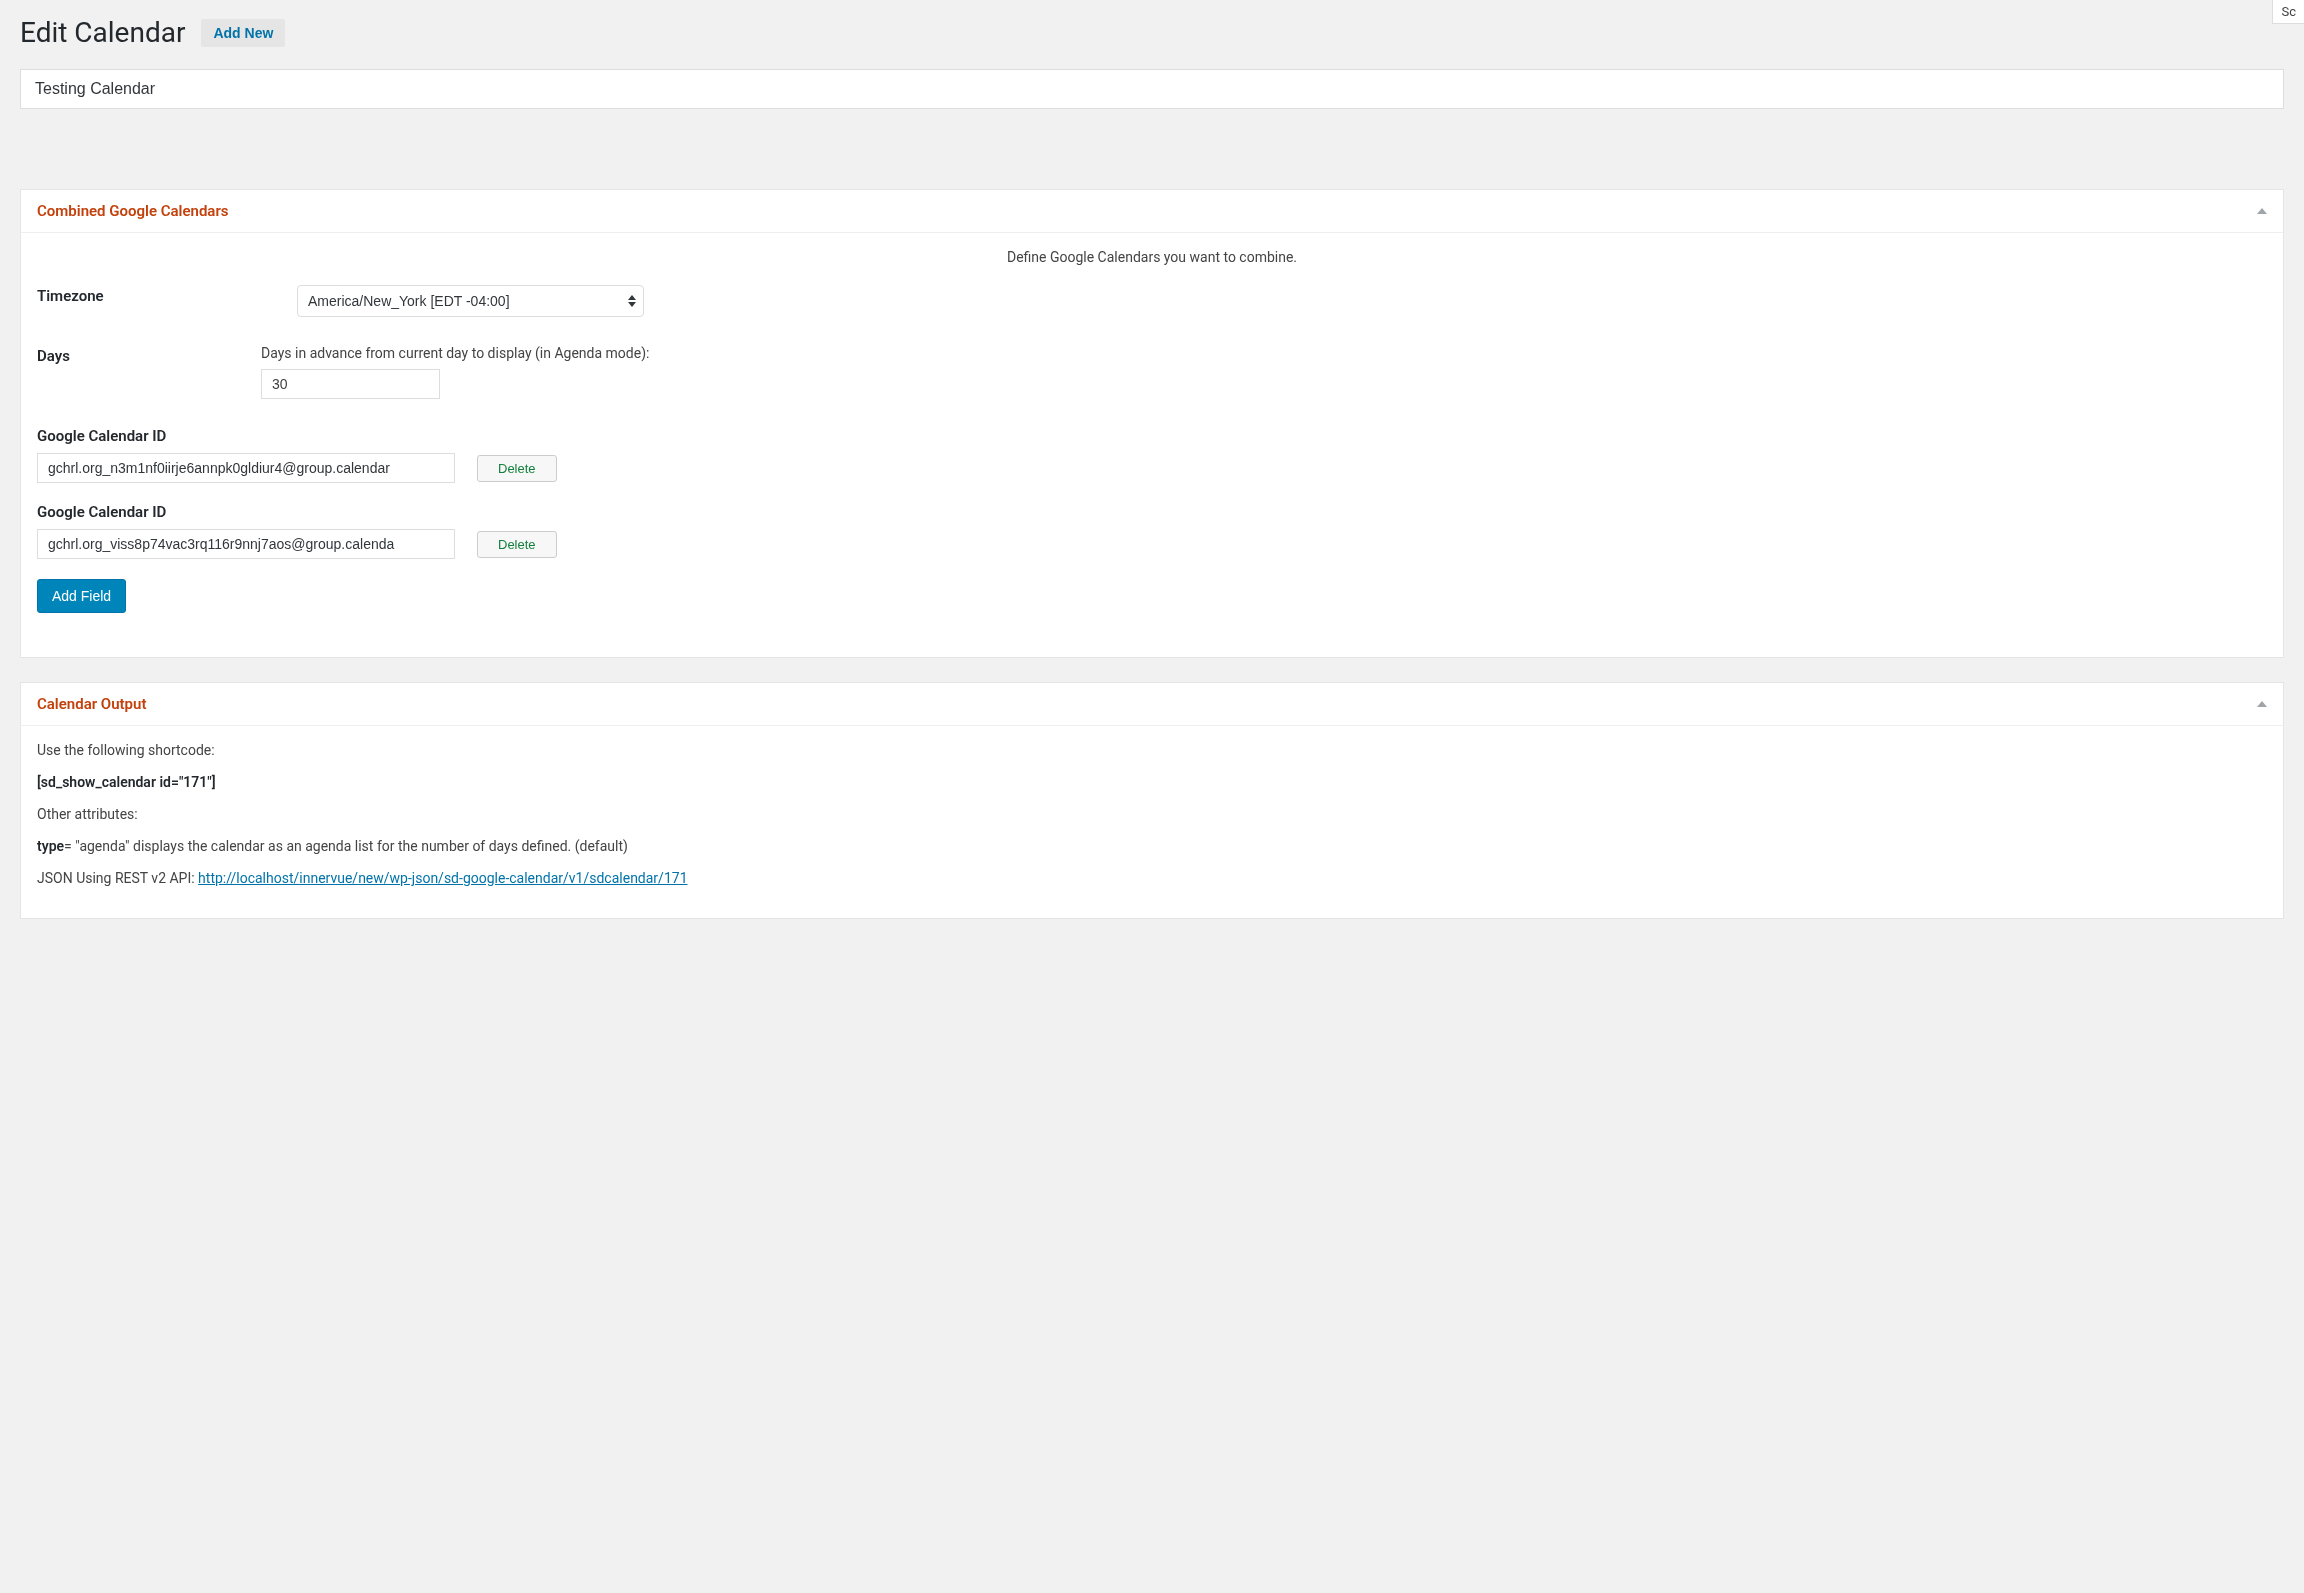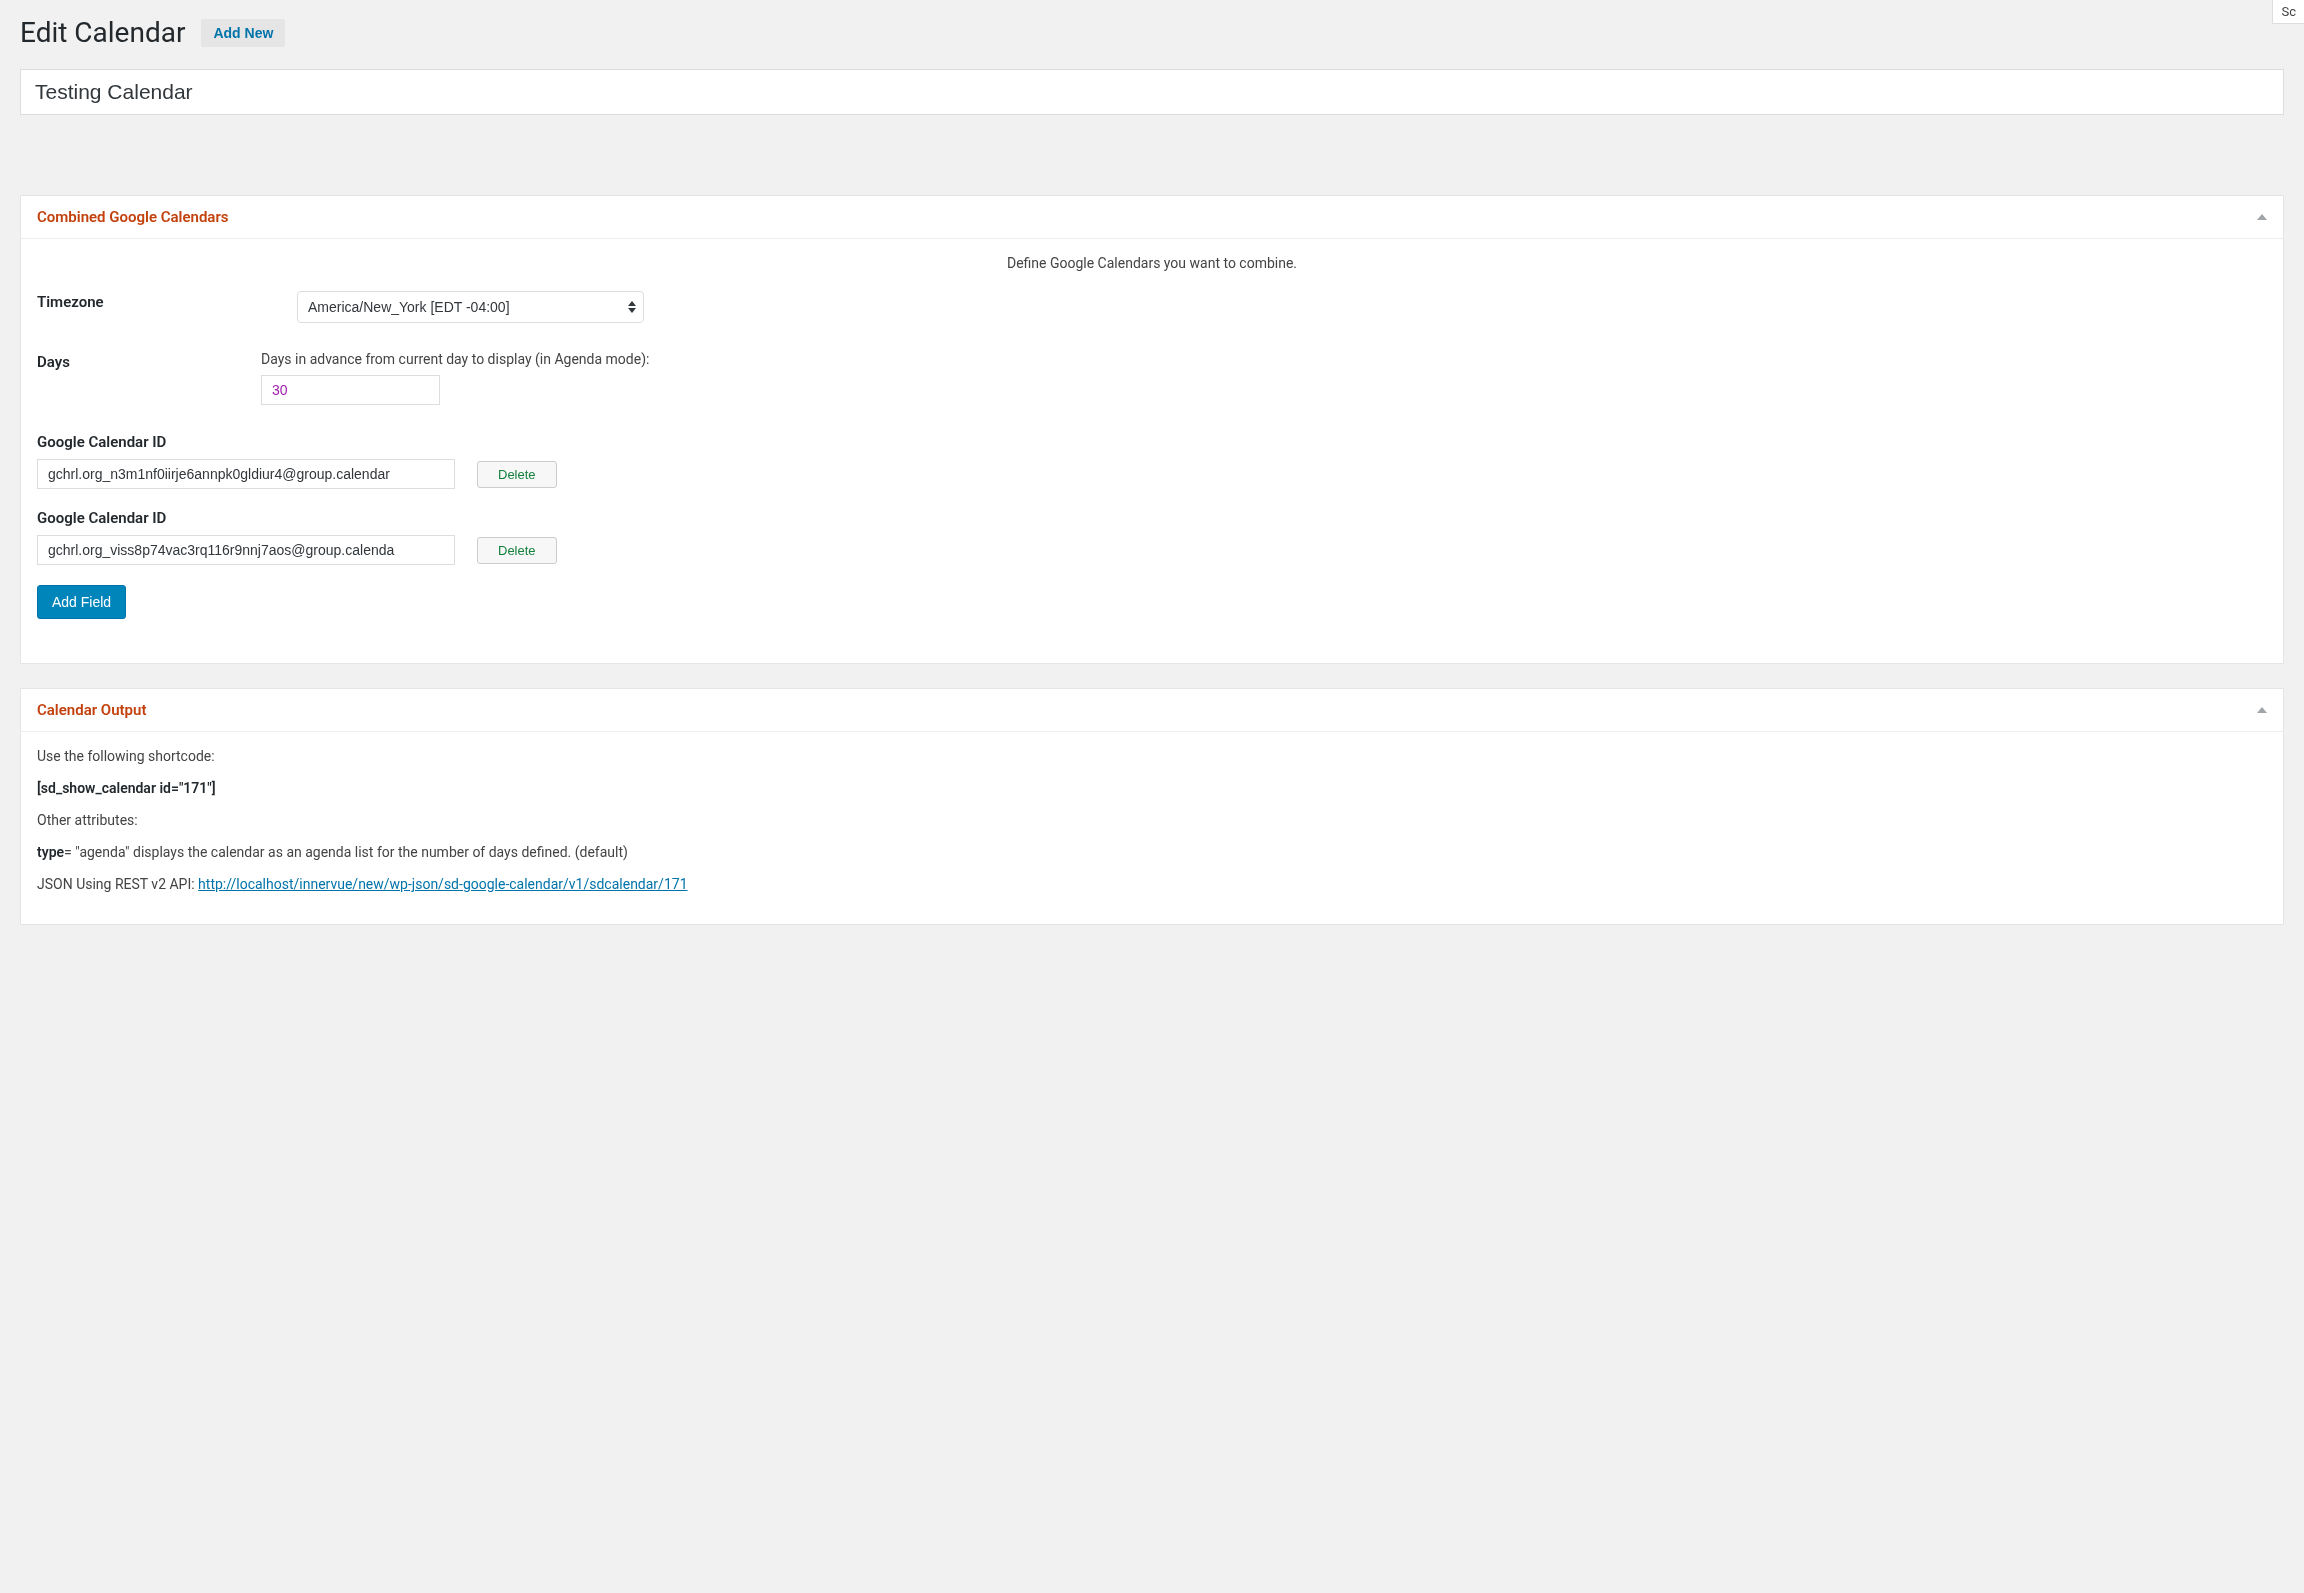--- a/index.html
+++ b/index.html
@@ -43,21 +43,21 @@
       border: 1px solid #ddd;
       border-top: none;
       border-right: none;
       padding: 4px 8px;
       font-size: 13px;
       color: #444;
     }
     .title-input {
       width: 100%;
       padding: 10px 14px;
-      font-size: 21px;
+      font-size: 16px;
       border: 1px solid #ddd;
       background: #fff;
       color: #32373c;
       margin-bottom: 80px;
       outline: none;
     }
     .postbox {
       background: #fff;
       border: 1px solid #e5e5e5;
       margin-bottom: 24px;
@@ -151,21 +151,21 @@
       font-size: 14px;
       color: #444;
       margin-bottom: 8px;
     }
     .small-input {
       width: 179px;
       padding: 6px 10px;
       font-size: 14px;
       border: 1px solid #ddd;
       background: #fff;
-      color: #a21caf;
+      color: #404040;
     }
     .calendar-entry {
       margin-bottom: 20px;
     }
     .calendar-label {
       font-weight: 600;
       font-size: 15px;
       color: #23282d;
       margin-bottom: 8px;
     }

